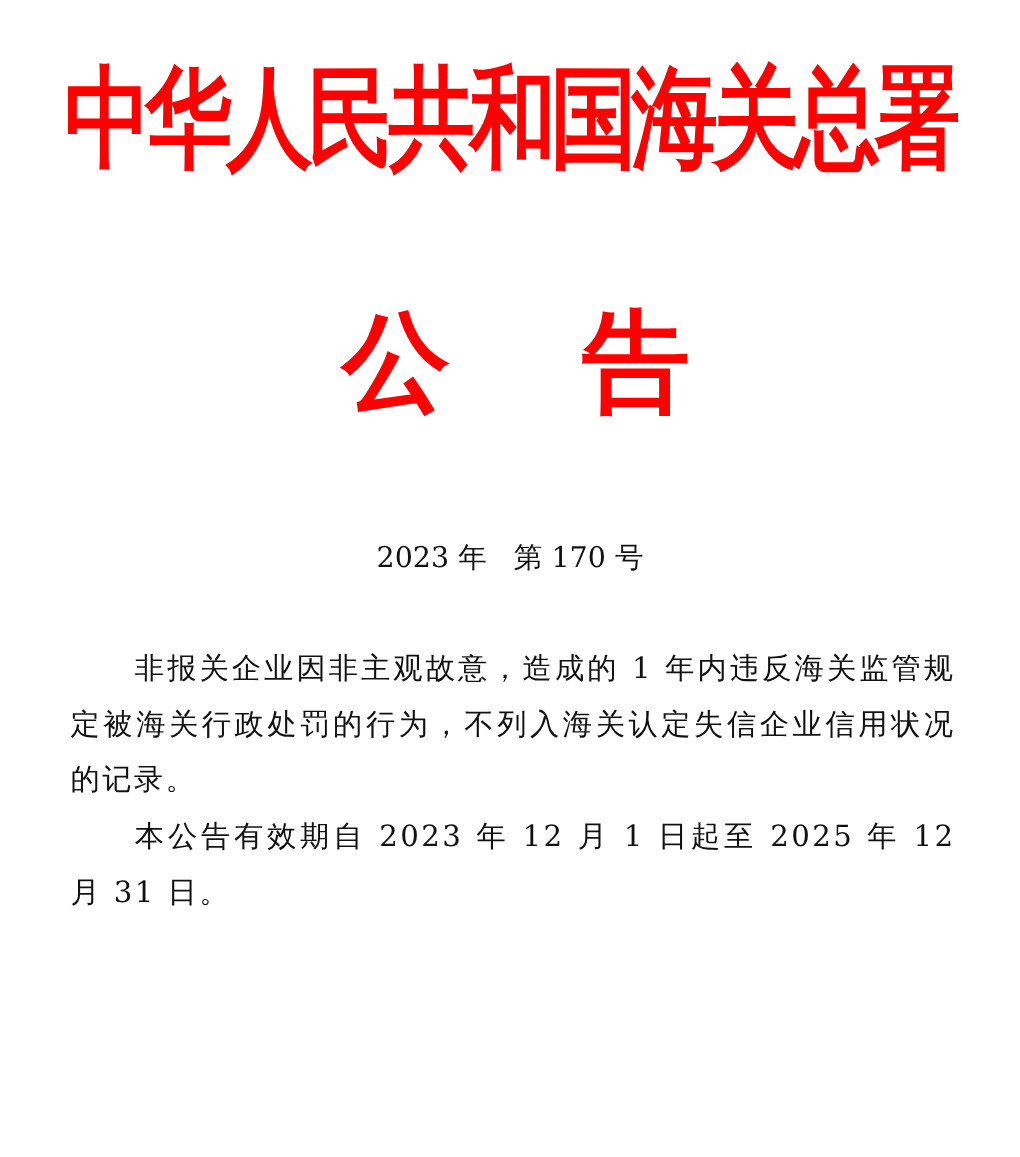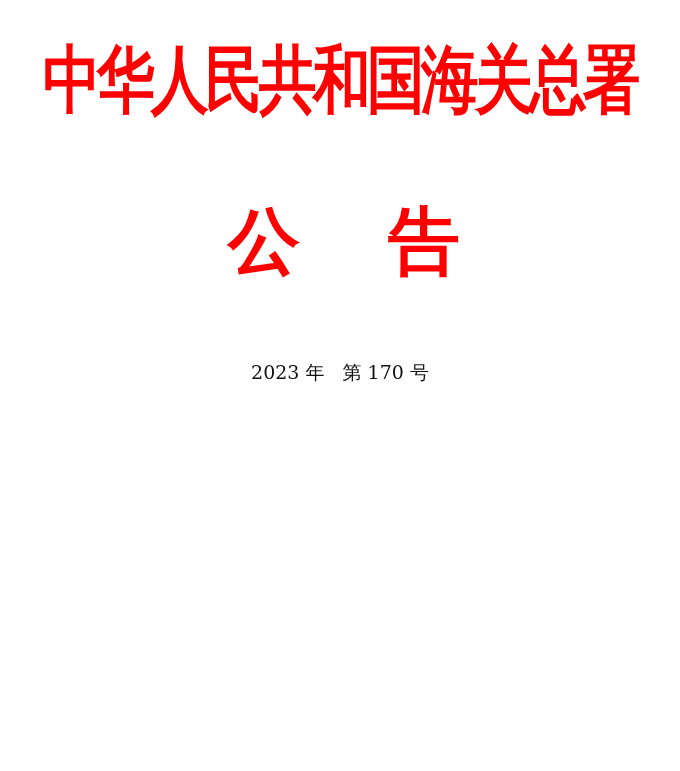--- a/index.html
+++ b/index.html
@@ -86,15 +86,17 @@
   <div class="header-title">中华人民共和国海关总署</div>
 
   <div class="notice-title">
     <span class="notice-char-1">公</span>
     <span class="notice-char-2">告</span>
   </div>
 
   <div class="doc-number">2023 年   第 170 号</div>
 
   <div class="body-text">
+    <p>非报关企业因非主观故意，造成的 1 年内违反海关监管规定被海关行政处罚的行为，不列入海关认定失信企业信用状况的记录。</p>
+    <p class="validity">本公告有效期自 2023 年 12 月 1 日起至 2025 年 12 月 31 日。</p>
   </div>
 
 </div>
 
 </body></html>

